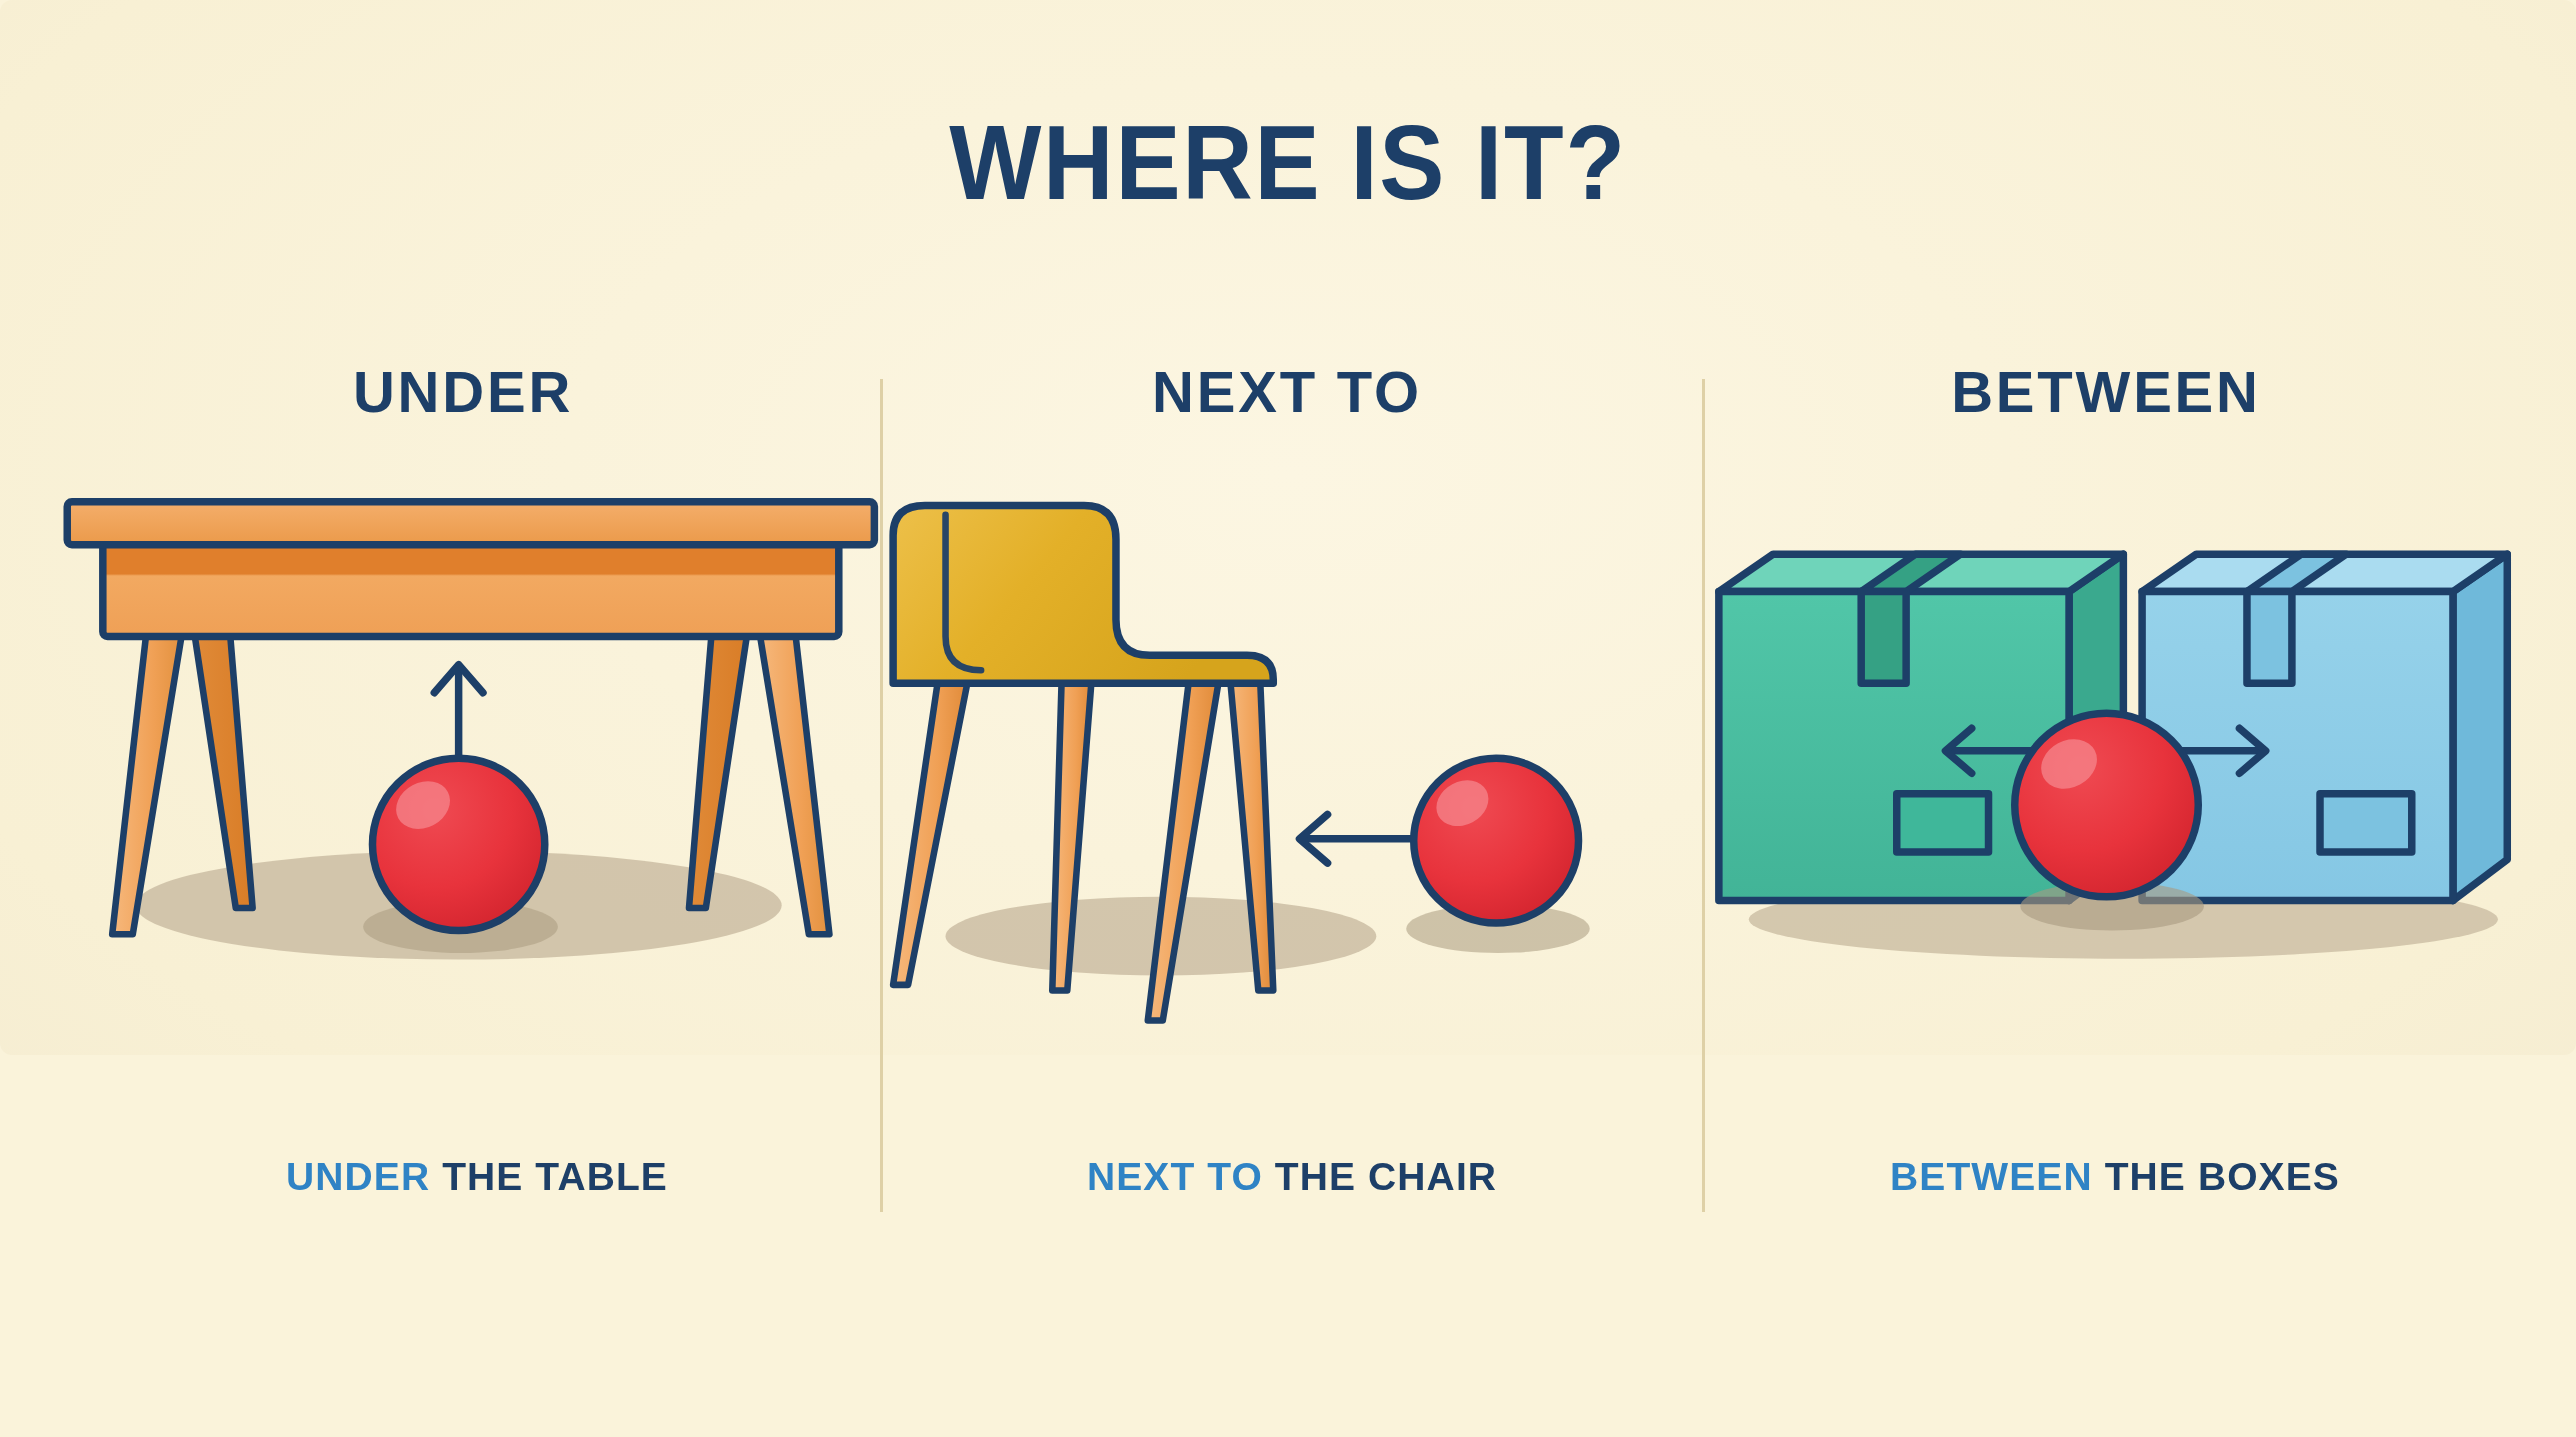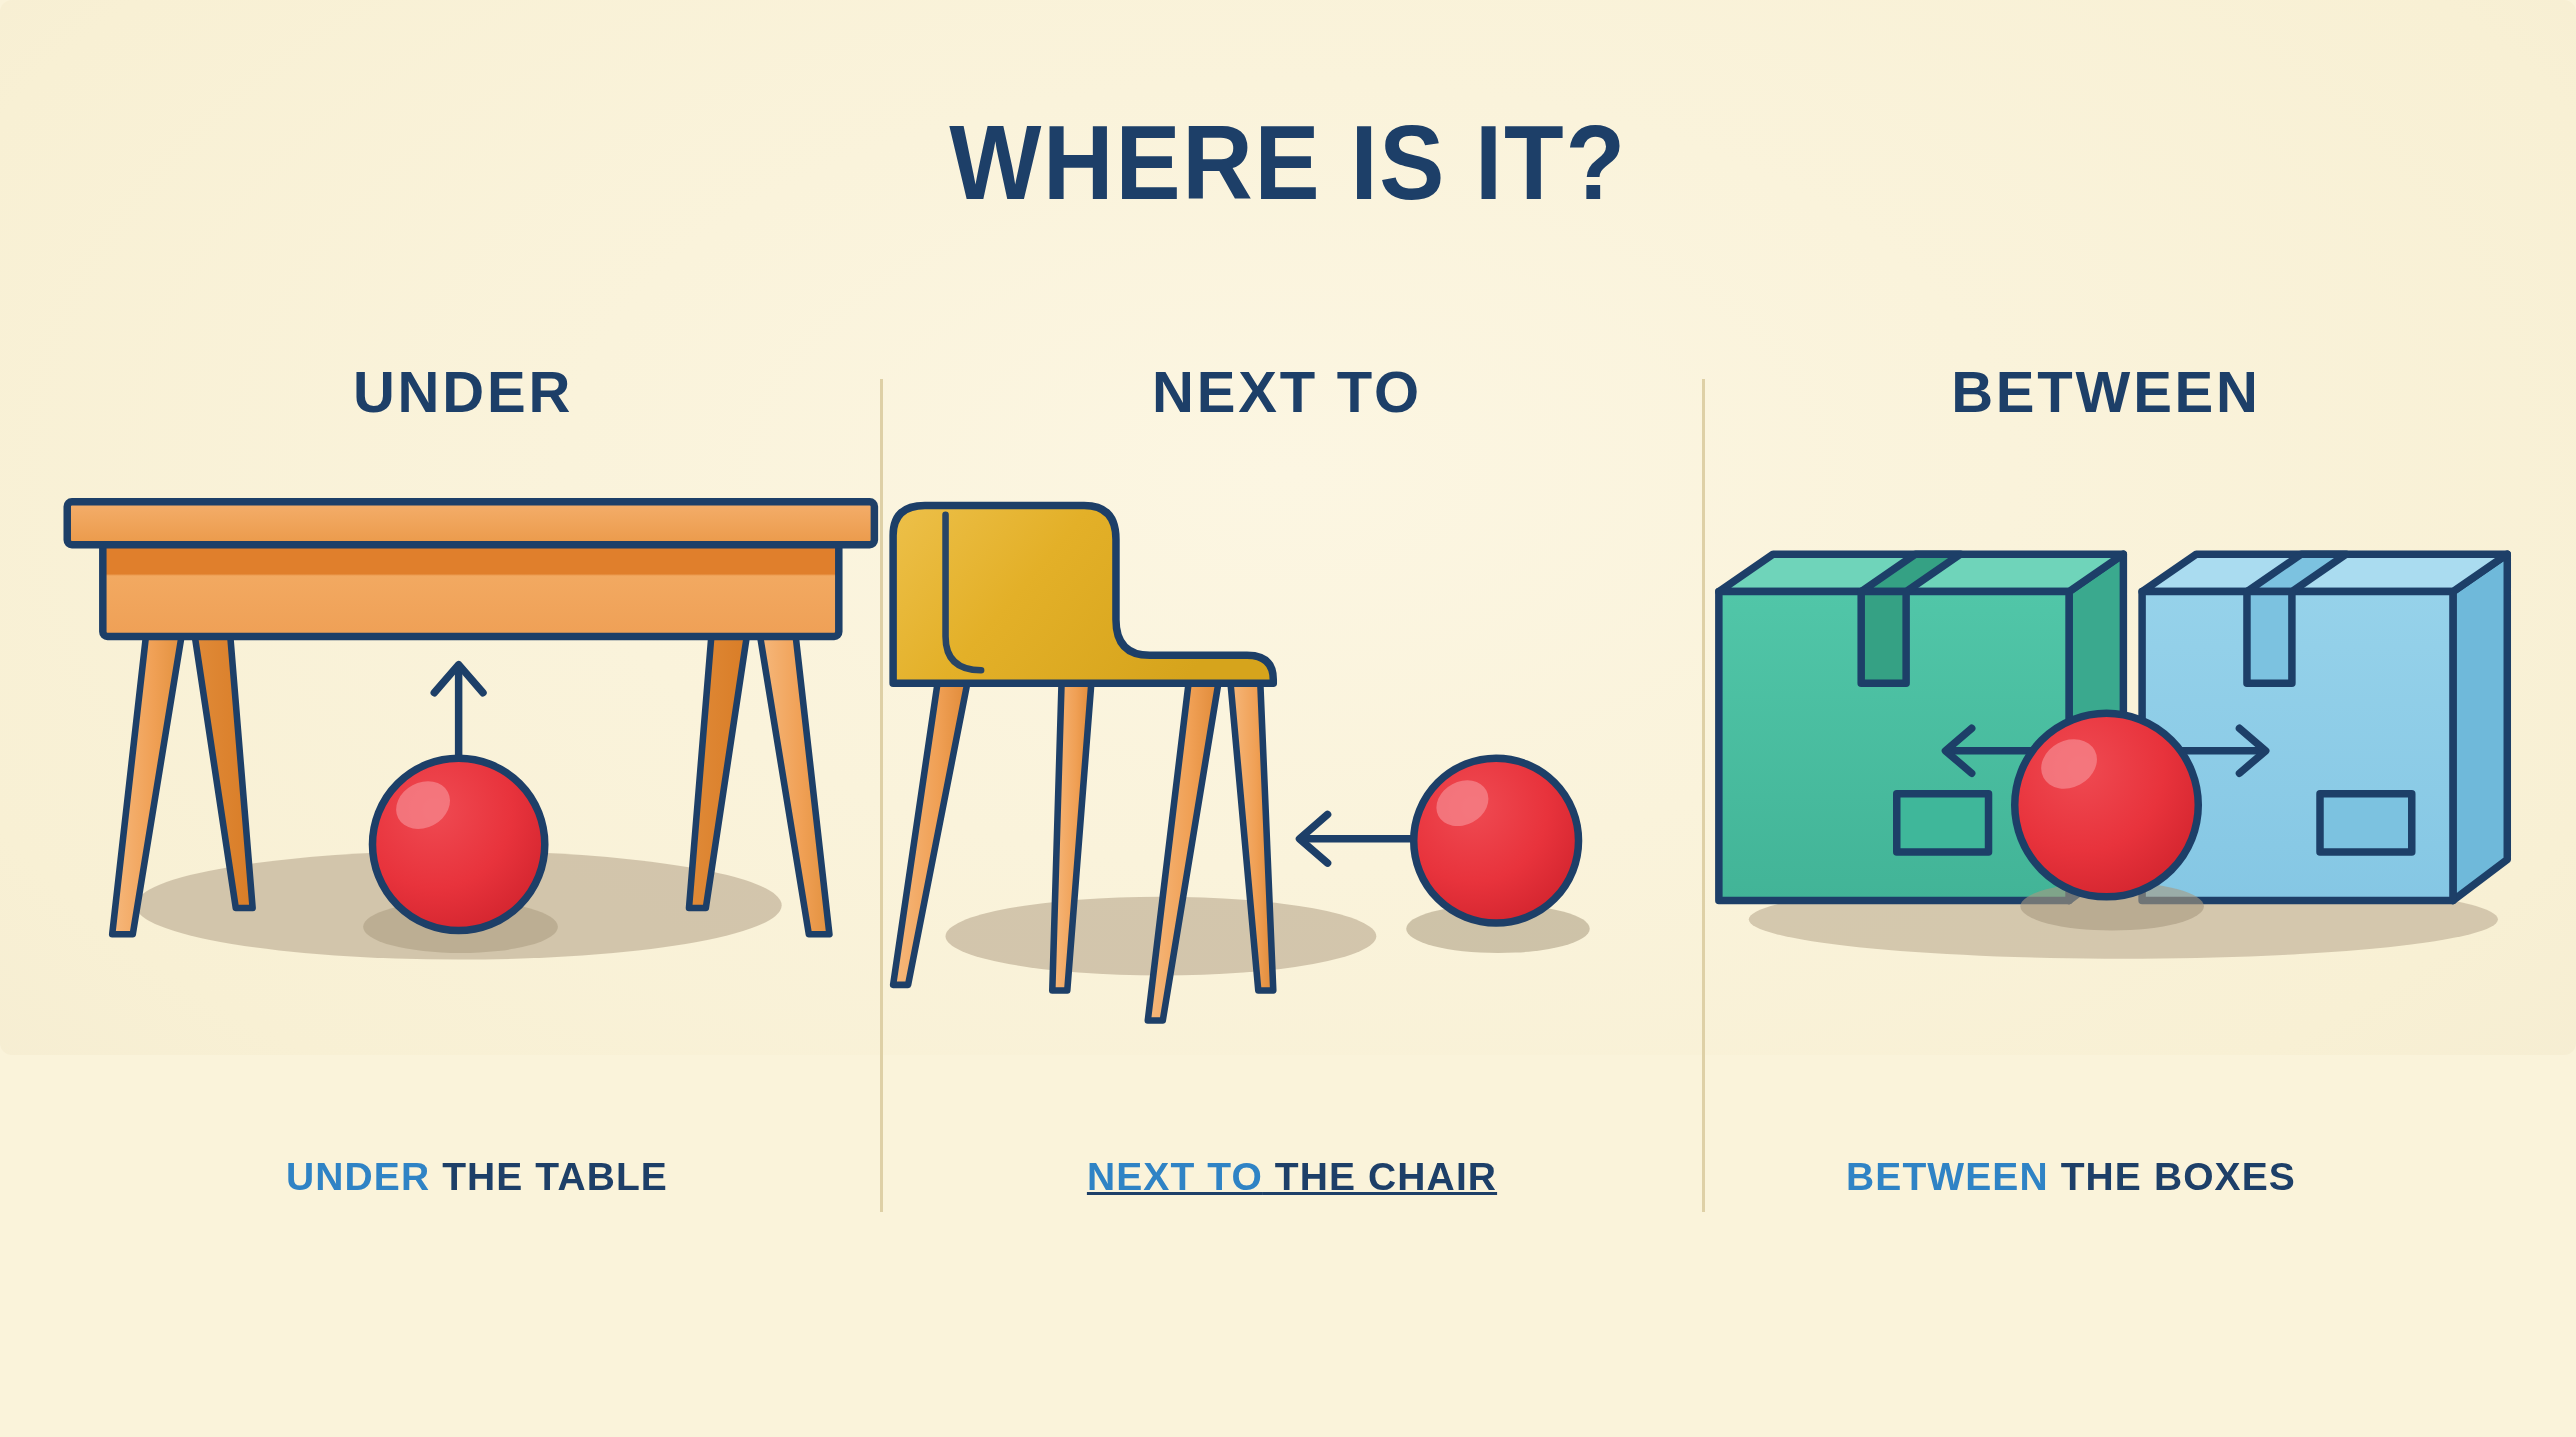--- a/index.html
+++ b/index.html
@@ -71,22 +71,22 @@
     font-size: 39px;
     font-weight: 700;
     letter-spacing: 1.1px;
     line-height: 1;
     white-space: nowrap;
     color: #1d3f68;
   }
   .caption .hl { color: #2f83c5; }
   .caption .rest { color: #1d3f68; font-weight: 700; }
   #caption-0 { left: 56px; }
-  #caption-1 { left: 871px; text-decoration: underline; }
-  #caption-2 { left: 1650px; }
+  #caption-1 { left: 871px; }
+  #caption-2 { left: 1694px; }
   
   .scene {
     position: absolute;
     top: 496px;
     width: 824px;
     height: 562px;
   }
   #scene-0 { left: 56px; }
   #scene-1 { left: 880px; }
   #scene-2 { left: 1702px; }

